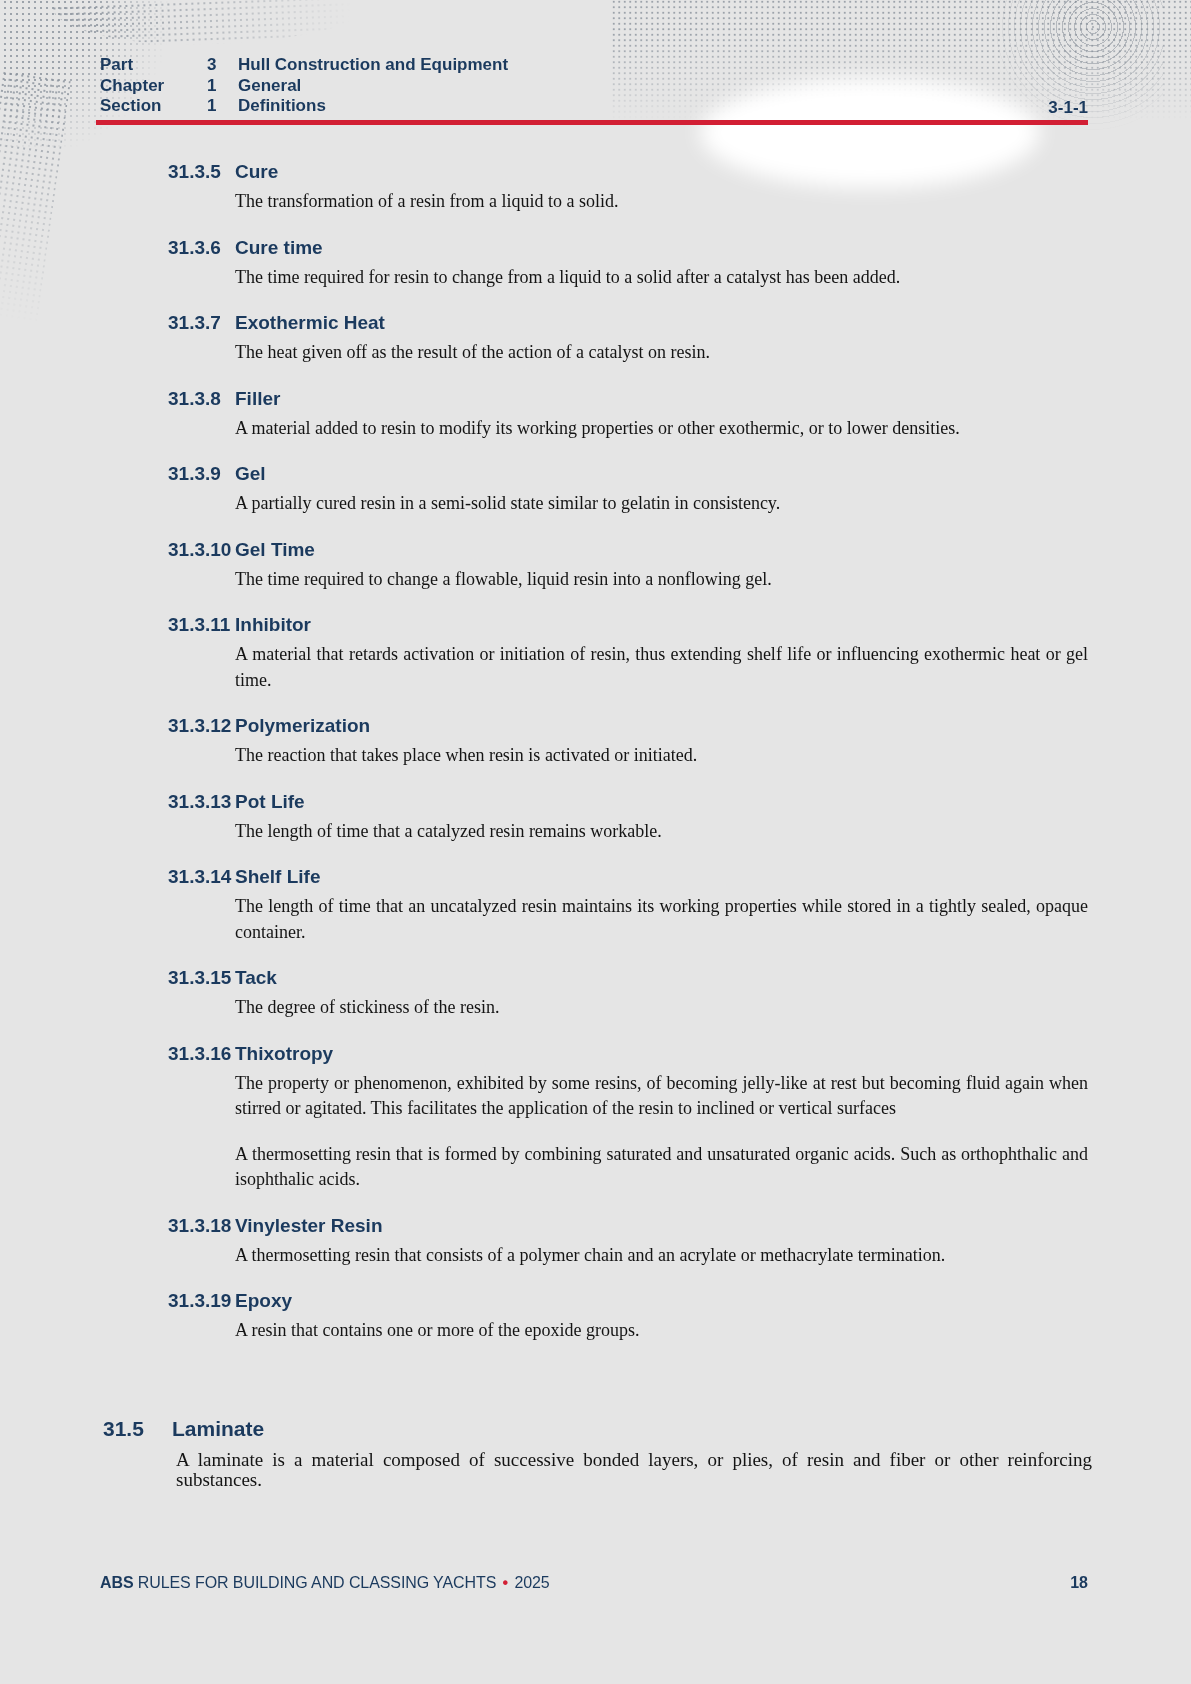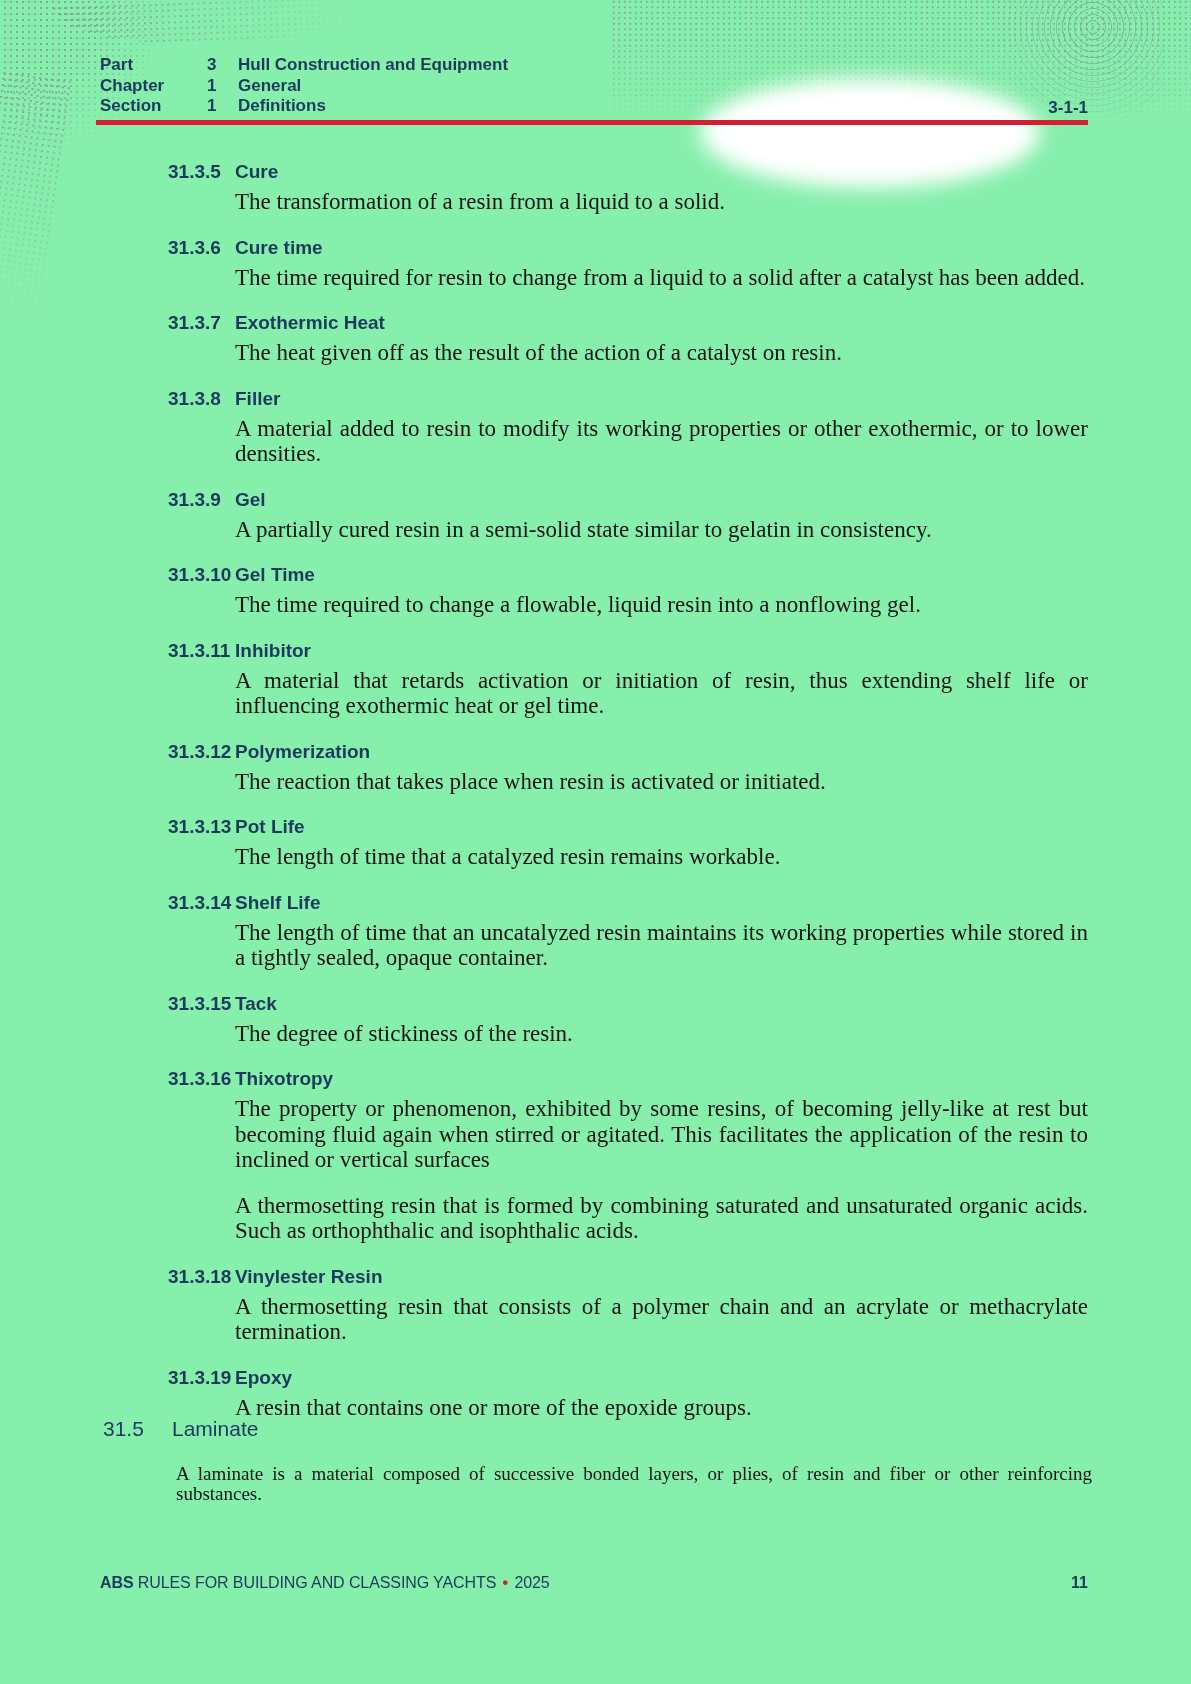--- a/index.html
+++ b/index.html
@@ -4,21 +4,21 @@
 <style>
   :root{
     --navy:#1b3a5e;
     --red:#d21f34;
     --ink:#141414;
   }
   html,body{margin:0;padding:0;background:#ffffff;}
   .page{
     position:relative;
     width:1191px;height:1684px;
-    background:#86efac;
+    background:#e5e5e5;
     overflow:hidden;
     font-family:"Liberation Sans",sans-serif;
   }
 
   
   .dotfield{
     position:absolute;
     background-image:radial-gradient(circle, rgba(138,146,156,.8) 1px, transparent 1.4px);
     background-size:6px 6px;
   }
@@ -82,31 +82,31 @@
   .def{margin-bottom:20px;}
   .def-head{
     display:flex;color:var(--navy);
     font-weight:700;font-size:19px;line-height:25px;
     margin-bottom:5px;
   }
   .def-num{width:67px;flex:0 0 67px;}
   .def-body{
     margin-left:67px;width:853px;
     font-family:"Liberation Serif",serif;
-    font-size:23px;line-height:25.5px;
+    font-size:18px;line-height:25.5px;
     color:var(--ink);
     text-align:justify;
   }
 
   
   .section-block{position:absolute;left:103px;top:1415px;width:985px;}
   .sec-head{
     display:flex;color:var(--navy);
-    font-weight:400;font-size:21px;line-height:27px;
-    margin-bottom:22px;
+    font-weight:700;font-size:21px;line-height:27px;
+    margin-bottom:8px;
   }
   .sec-num{width:69px;flex:0 0 69px;}
   .sec-body{
     margin-left:73px;width:916px;
     font-family:"Liberation Serif",serif;
     font-size:19px;line-height:20px;
     color:var(--ink);
     text-align:justify;
   }
 
@@ -282,15 +282,15 @@
     </div>
     <div class="sec-body">A laminate is a material composed of successive bonded layers, or plies, of resin and fiber or other reinforcing substances.</div>
   </div>
 
   <div class="footer">
     <span class="brand">ABS</span>
     <span>RULES FOR BUILDING AND CLASSING YACHTS</span>
     <span class="sep">•</span>
     <span>2025</span>
   </div>
-  <div class="page-num">11</div>
+  <div class="page-num">18</div>
 
 </div>
 
 </body></html>

